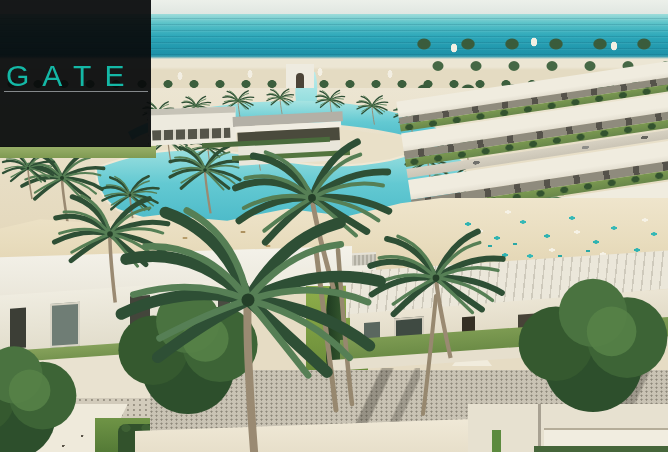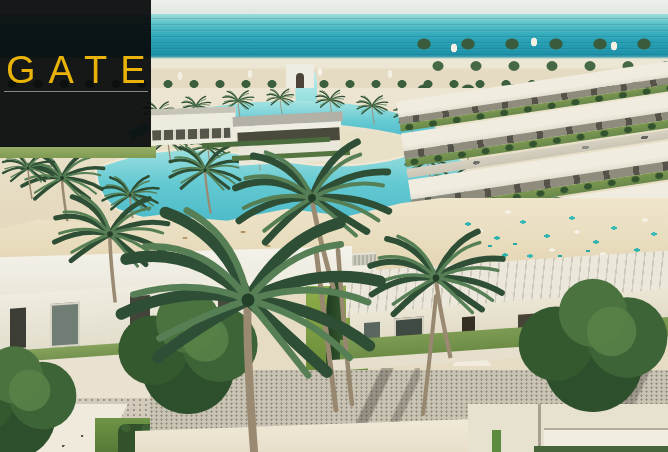--- a/index.html
+++ b/index.html
@@ -191,22 +191,22 @@
     background:linear-gradient(180deg,#f0e9d7,#e7dfca);}
   .roof-br{left:468px;top:404px;width:200px;height:48px;background:#e7e1d0;}
   .roof-br .inner{left:76px;top:24px;width:124px;height:24px;background:#f1ede0;
     border-top:2px solid #b5ad99;}
   .roof-br .sliver{left:24px;top:26px;width:9px;height:22px;background:#5c8a3e;}
   .roof-br .seam{left:70px;top:0;width:3px;height:48px;background:rgba(90,85,70,.45);}
   .hedge-br{left:534px;top:446px;width:134px;height:6px;background:#46663a;}
 
   
   .logo-box{left:0;top:0;width:151px;height:147px;background:rgba(9,11,12,.94);}
-  .logo-text{left:6px;top:52px;width:145px;height:36px;color:#eab308;
-    font-size:38px;font-weight:400;letter-spacing:13px;line-height:36px;
+  .logo-text{left:6px;top:58px;width:145px;height:36px;color:#14b8a6;
+    font-size:30px;font-weight:400;letter-spacing:13px;line-height:36px;
     white-space:nowrap;overflow:hidden;}
   .logo-underline{left:4px;top:91px;width:144px;height:1px;background:#85898c;}
 </style>
 </head>
 <body>
 
 <div id="scene">
 
   <div class="sky"></div>
   <div class="sea"></div>

